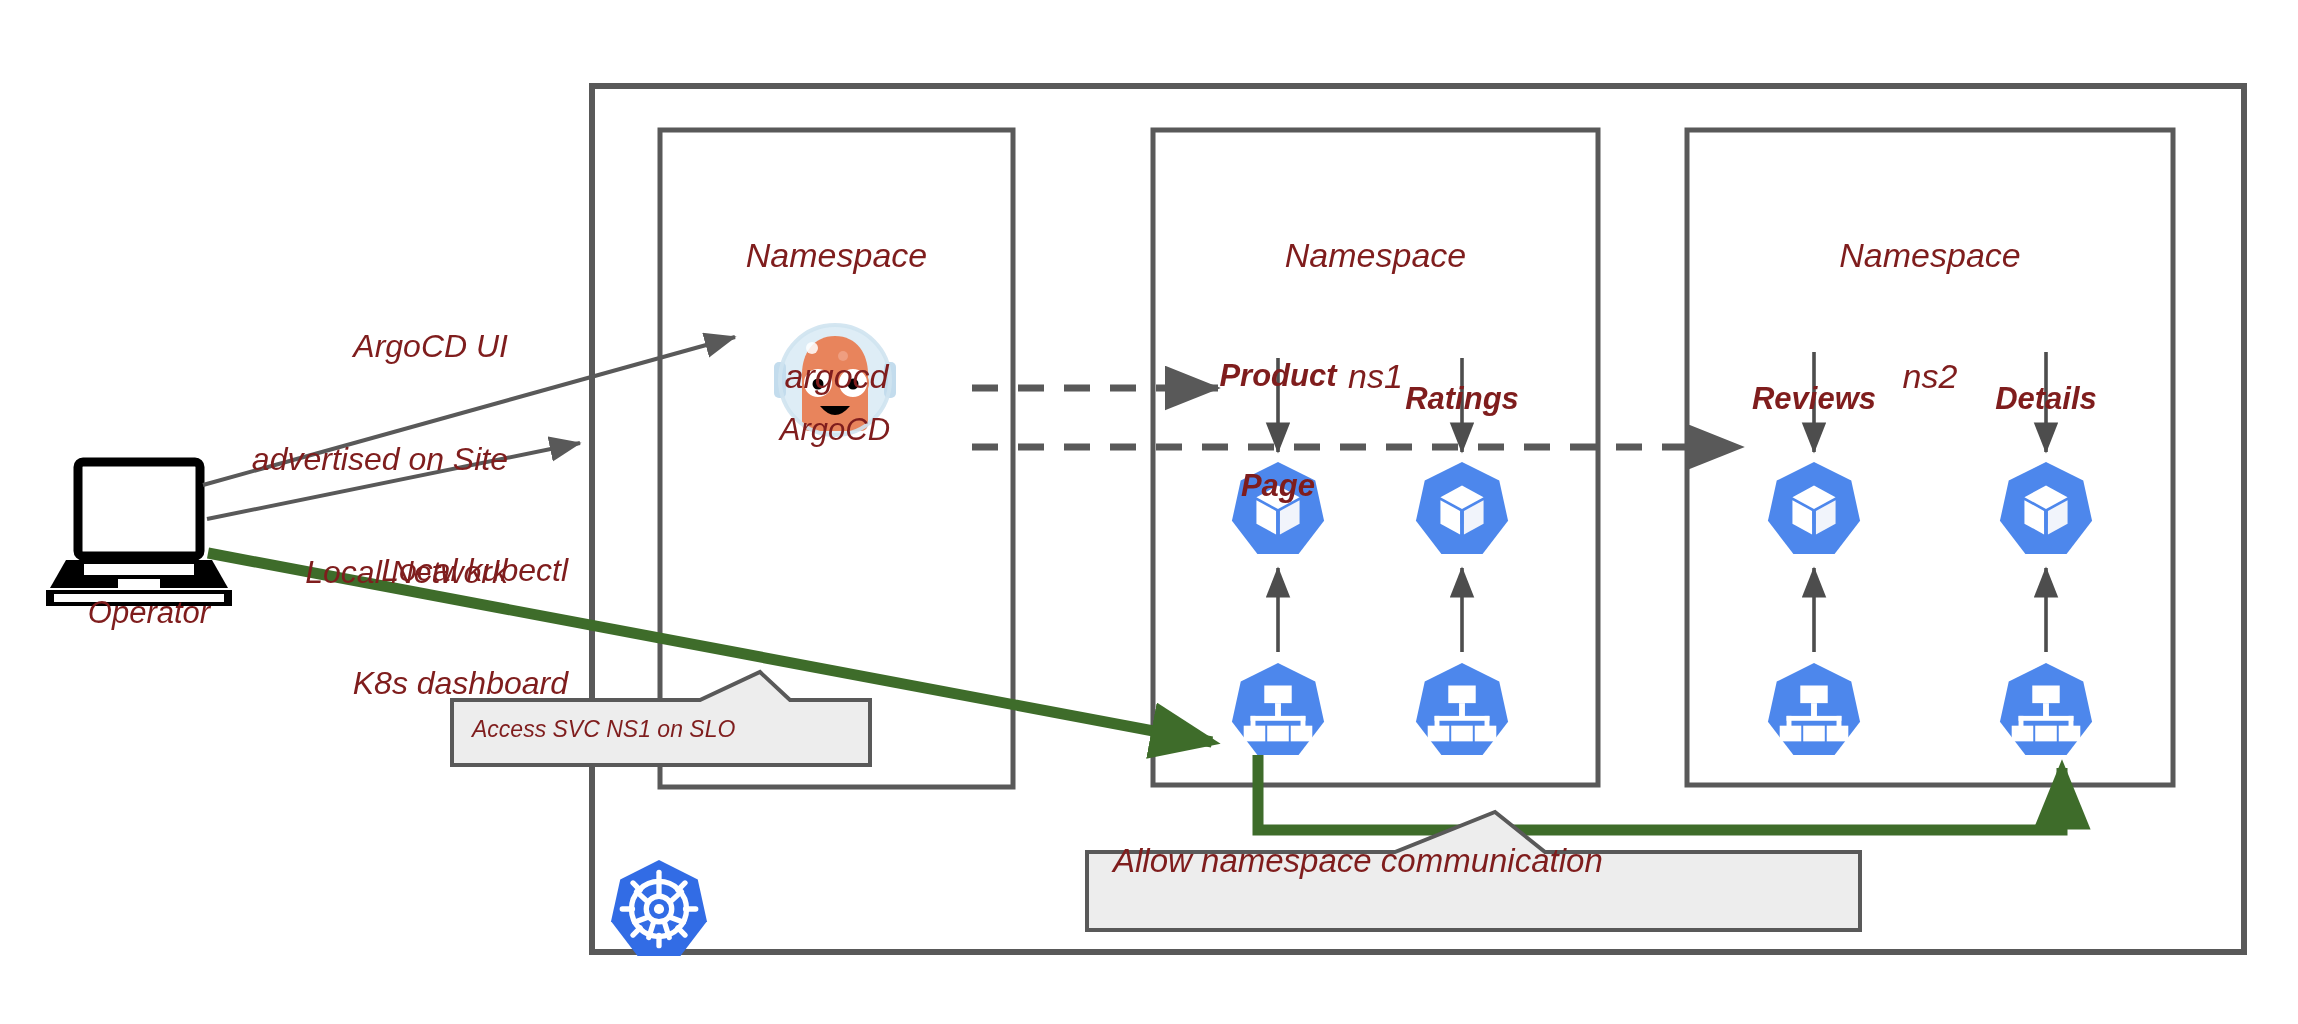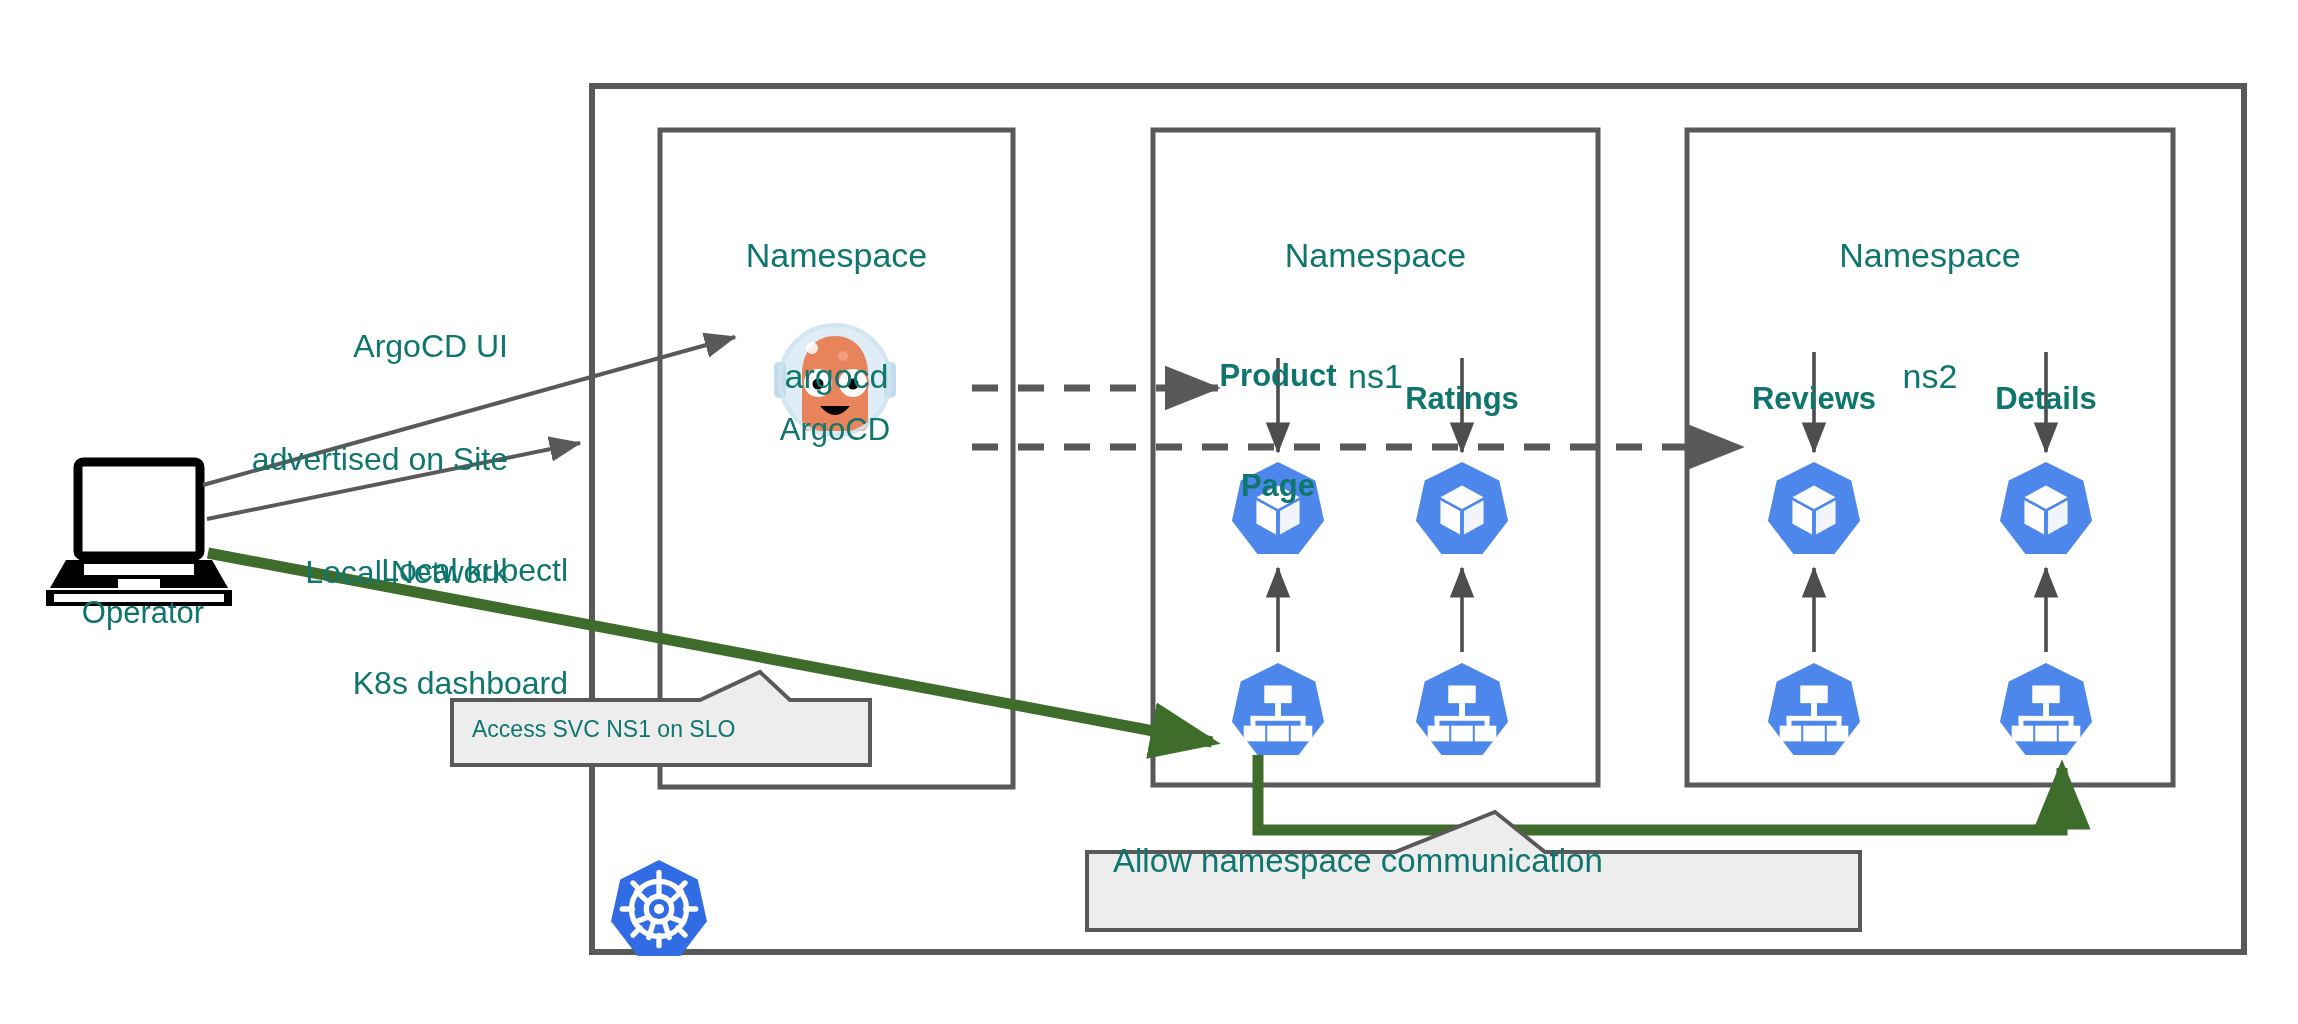--- a/index.html
+++ b/index.html
@@ -17,24 +17,25 @@
   }
   svg.layer {
     position: absolute;
     left: 0;
     top: 0;
     width: 2298px;
     height: 1024px;
   }
   .txt {
     position: absolute;
-    color: #0f766e;
+    color: #7f1d1d;
     white-space: pre;
     line-height: 1.18;
     font-family: "Liberation Sans", sans-serif;
+    font-style: italic;
   }
   .t-namespace {
     font-size: 34px;
     text-align: center;
     font-weight: 400;
   }
   .t-service {
     font-size: 31px;
     font-weight: bold;
     text-align: center;
@@ -268,21 +269,21 @@
     <div>ArgoCD UI</div>
     <div>advertised on Site</div>
     <div>Local Network</div>
   </div>
 
   <div class="txt t-annot" style="left:268px; top:476px; width:300px;">
     <div>Local kubectl</div>
     <div>K8s dashboard</div>
   </div>
 
-  <div class="txt t-label" style="left:18px; top:595px; width:250px;">Operator</div>
+  <div class="txt t-label" style="left:24px; top:595px; width:250px;">Operator</div>
 
   <div class="txt t-namespace" style="left:660px; top:155px; width:353px;">
     <div>Namespace</div>
     <div>argocd</div>
   </div>
   <div class="txt t-label" style="left:735px; top:412px; width:200px;">ArgoCD</div>
 
   <div class="txt t-namespace" style="left:1153px; top:155px; width:445px;">
     <div>Namespace</div>
     <div>ns1</div>

